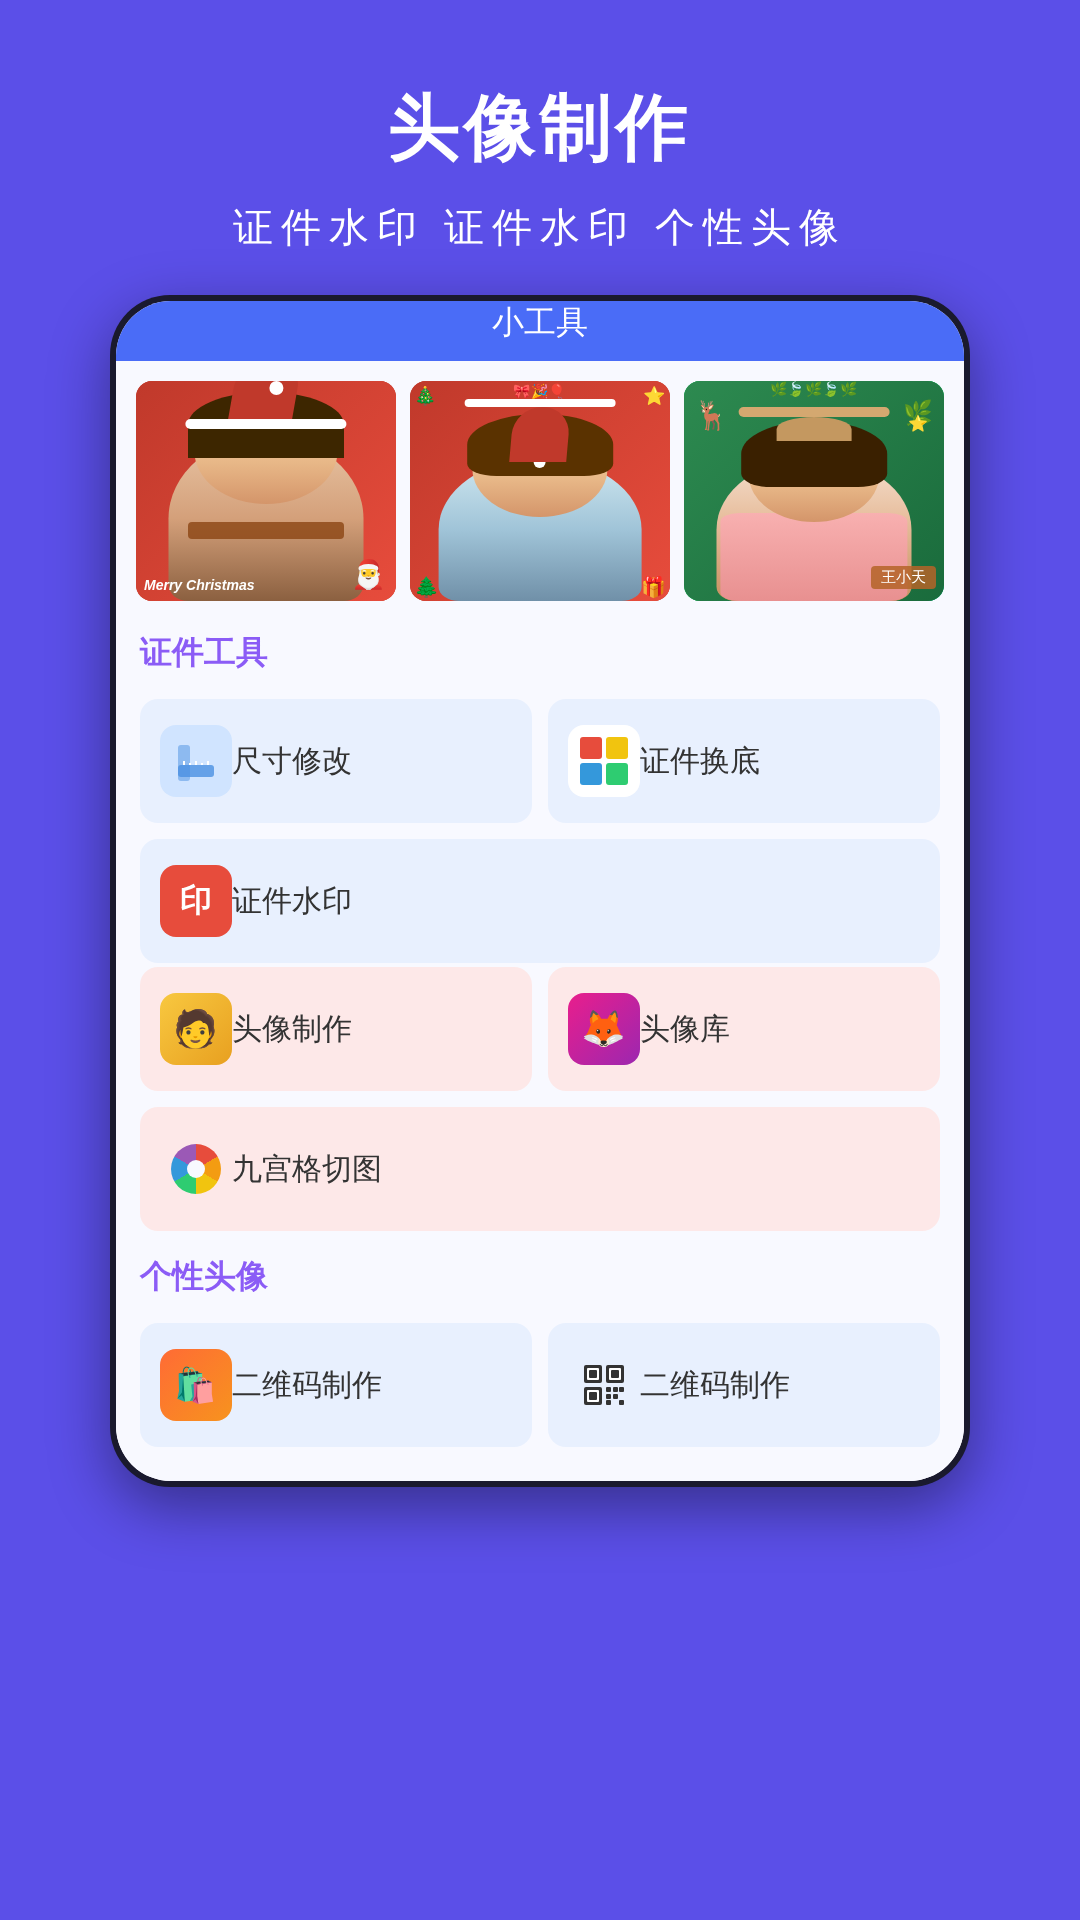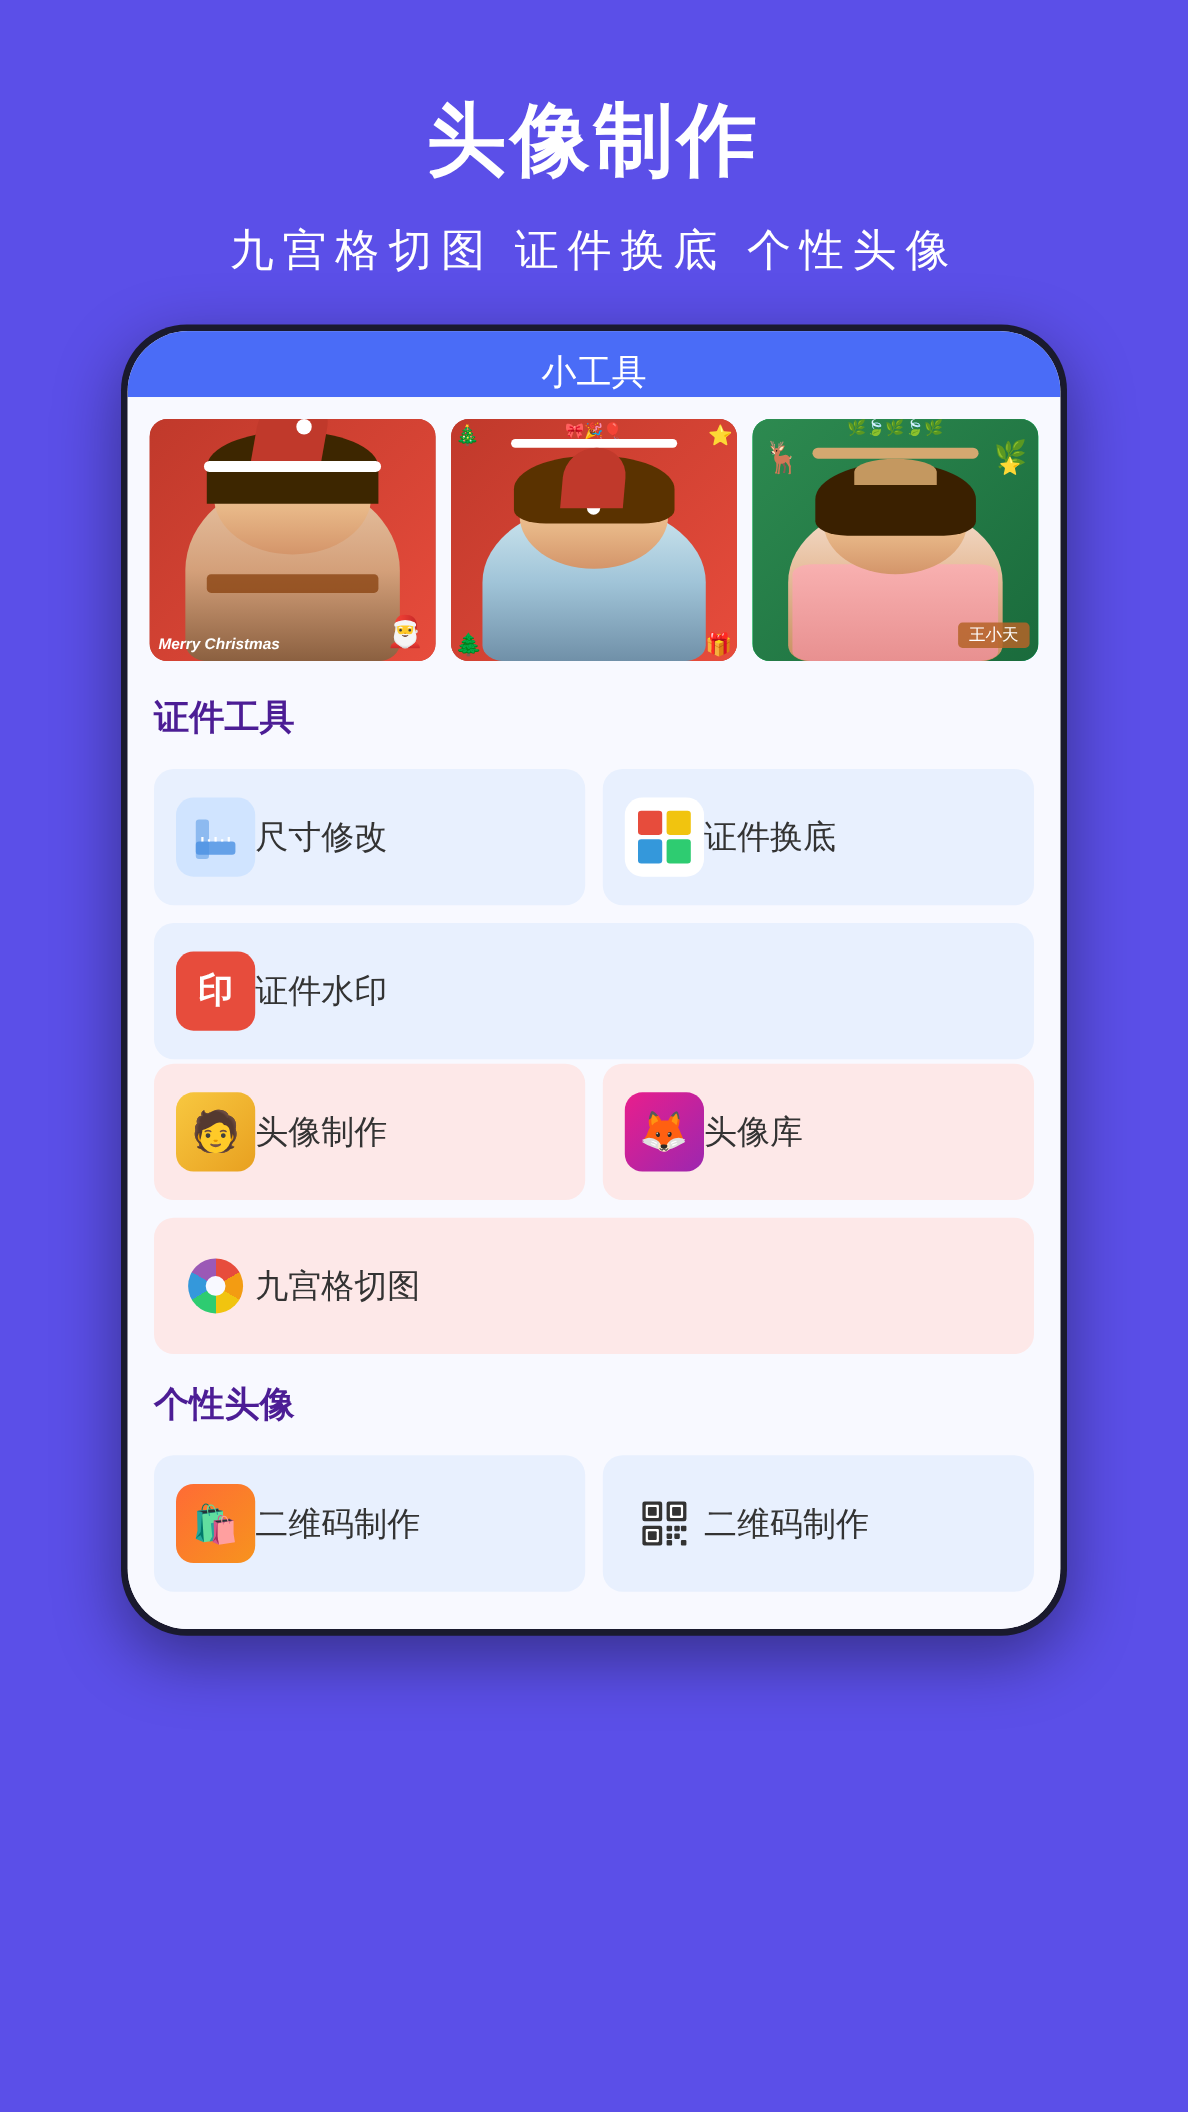--- a/index.html
+++ b/index.html
@@ -49,21 +49,21 @@
     .phone-inner {
       background: white;
       border-radius: 55px;
       overflow: hidden;
     }
 
     .phone-status-bar {
       background: #4a6cf7;
       height: 60px;
       display: flex;
-      align-items: flex-end;
+      align-items: flex-start;
       justify-content: center;
     }
 
     .phone-app-title {
       color: white;
       font-size: 32px;
       font-weight: 500;
     }
 
     .phone-content {
@@ -157,21 +157,21 @@
     }
 
     
     .section {
       padding: 20px 24px 8px;
     }
 
     .section-title {
       font-size: 32px;
       font-weight: 700;
-      color: #4c1d95;
+      color: #8b5cf6;
       margin-bottom: 16px;
     }
 
     .tool-grid {
       display: flex;
       flex-wrap: wrap;
       gap: 16px;
       padding: 0 24px 4px;
     }
 
@@ -260,21 +260,21 @@
       background: #f8f9ff;
       border-radius: 50%;
     }
 
   </style>
 </head>
 <body>
 
 <div class="header-section">
   <h1 class="main-title">头像制作</h1>
-  <p class="subtitle">九宫格切图  证件换底  个性头像</p>
+  <p class="subtitle">证件水印  证件水印  个性头像</p>
 </div>
 
 <div class="phone-container">
   <div class="phone-inner">
 
     <div class="phone-status-bar">
       <span class="phone-app-title">小工具</span>
     </div>
 
     <div class="phone-content">

